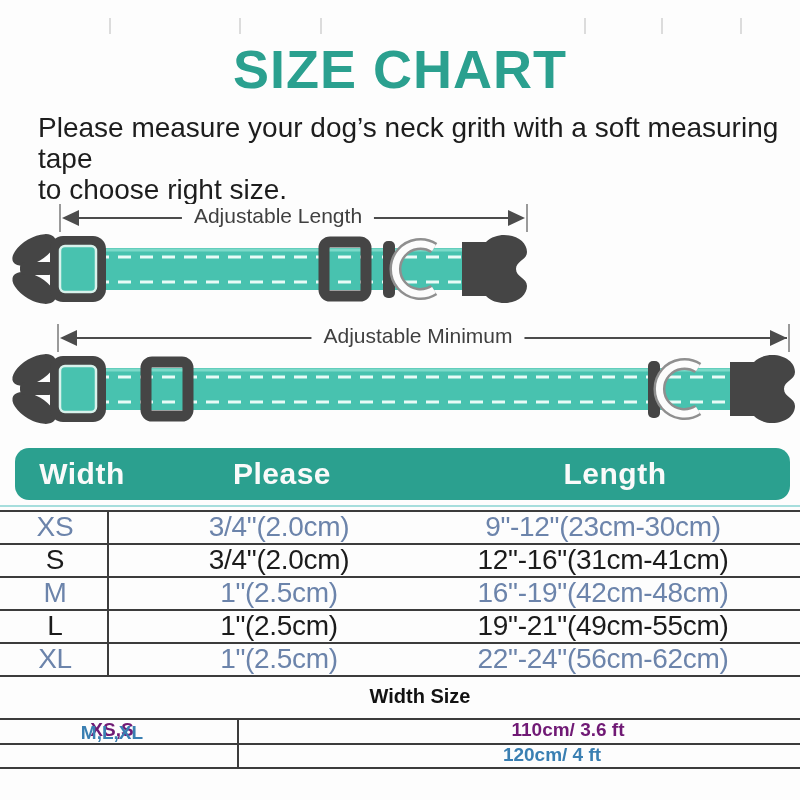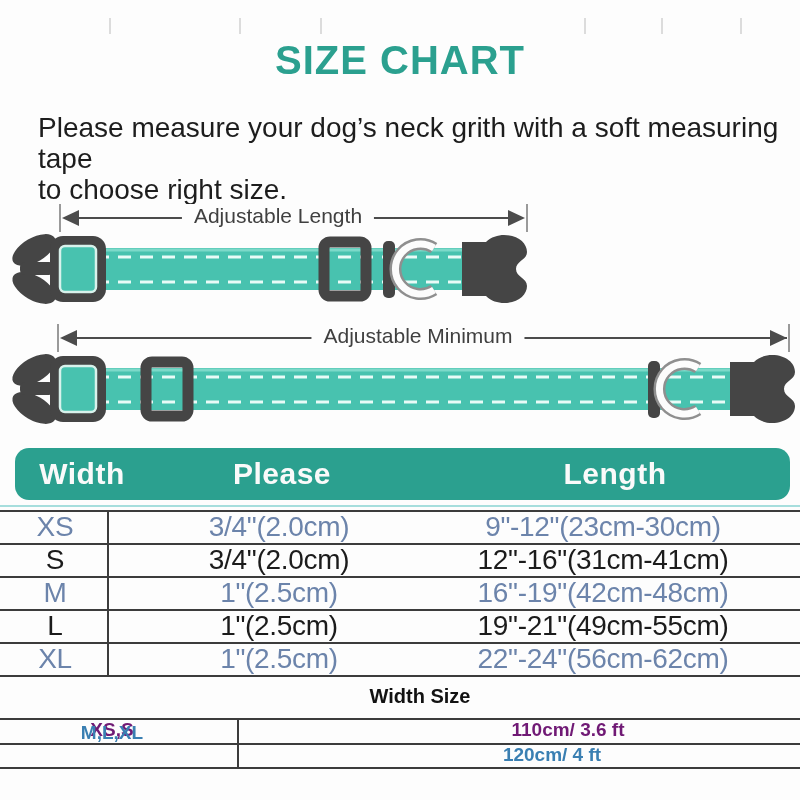--- a/index.html
+++ b/index.html
@@ -5,21 +5,21 @@
   html,body{margin:0;padding:0;background:#ffffff;}
   .canvas{
     position:relative;width:800px;height:800px;margin:0 auto;
     background:#fdfdfd;overflow:hidden;
     font-family:"Liberation Sans","DejaVu Sans",sans-serif;
     color:#1b1b1b;
   }
   .tick{position:absolute;top:18px;width:2px;height:16px;background:#dcdcdc;}
   .page-title{
     position:absolute;left:0;right:0;top:38px;margin:0;text-align:center;
-    font-size:40px;font-weight:bold;letter-spacing:1px;color:var(--accent_teal);
+    font-size:54px;font-weight:bold;letter-spacing:1px;color:var(--accent_teal);
   }
   .intro{position:absolute;left:38px;top:112px;font-size:28px;line-height:31px;color:#1d1d1d;}
   .intro span{display:block;}
   .fig{position:absolute;}
   .endbar{stroke:#9a9a9a;stroke-width:2;}
   .aline{stroke:#4c4c4c;stroke-width:2;}
   .ahead{fill:#4c4c4c;}
   .stitch{stroke:#f2fffb;stroke-width:3;stroke-dasharray:13 9;opacity:.95;}
   .hl{stroke:#8adfd0;stroke-width:3;opacity:.8;}
   .ring-outer{fill:none;stroke:#8f8f8f;stroke-width:12;}

